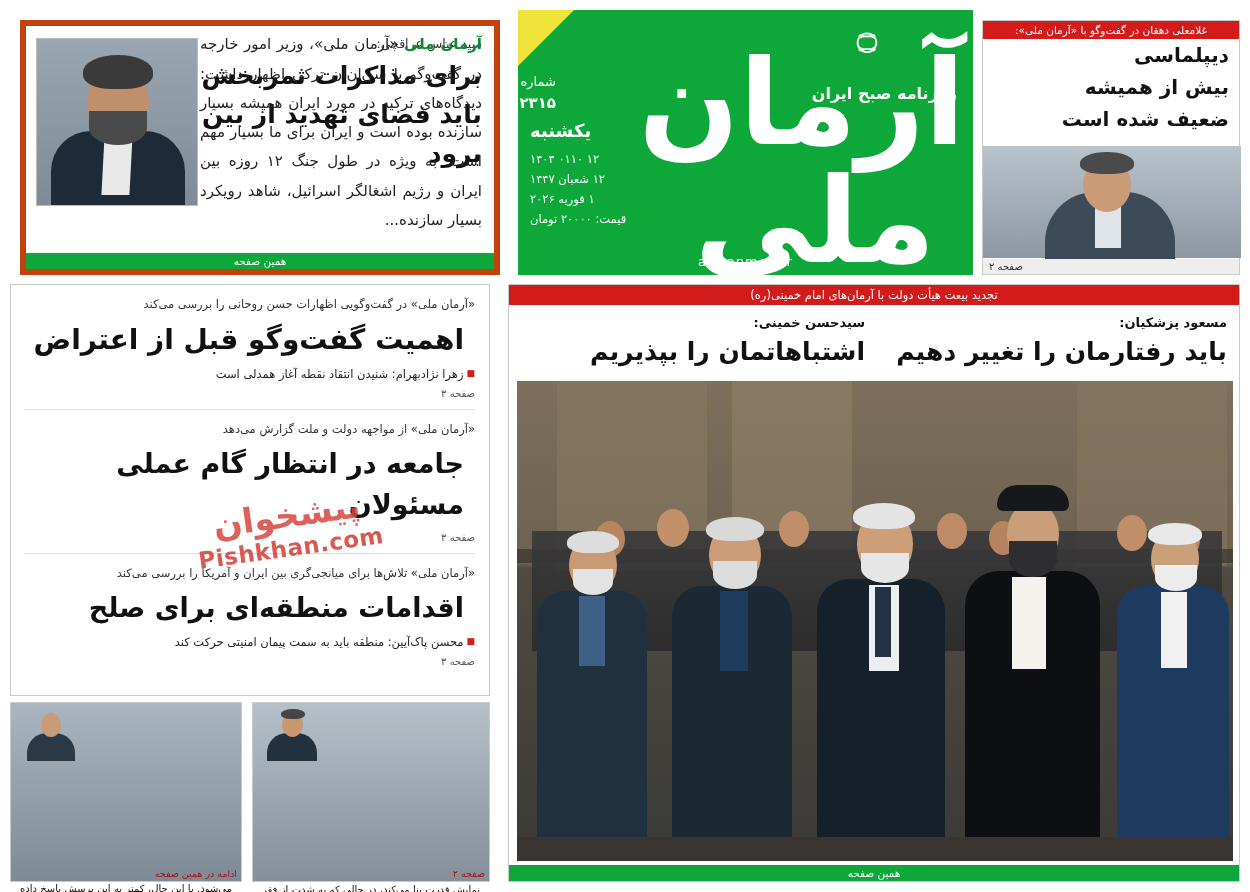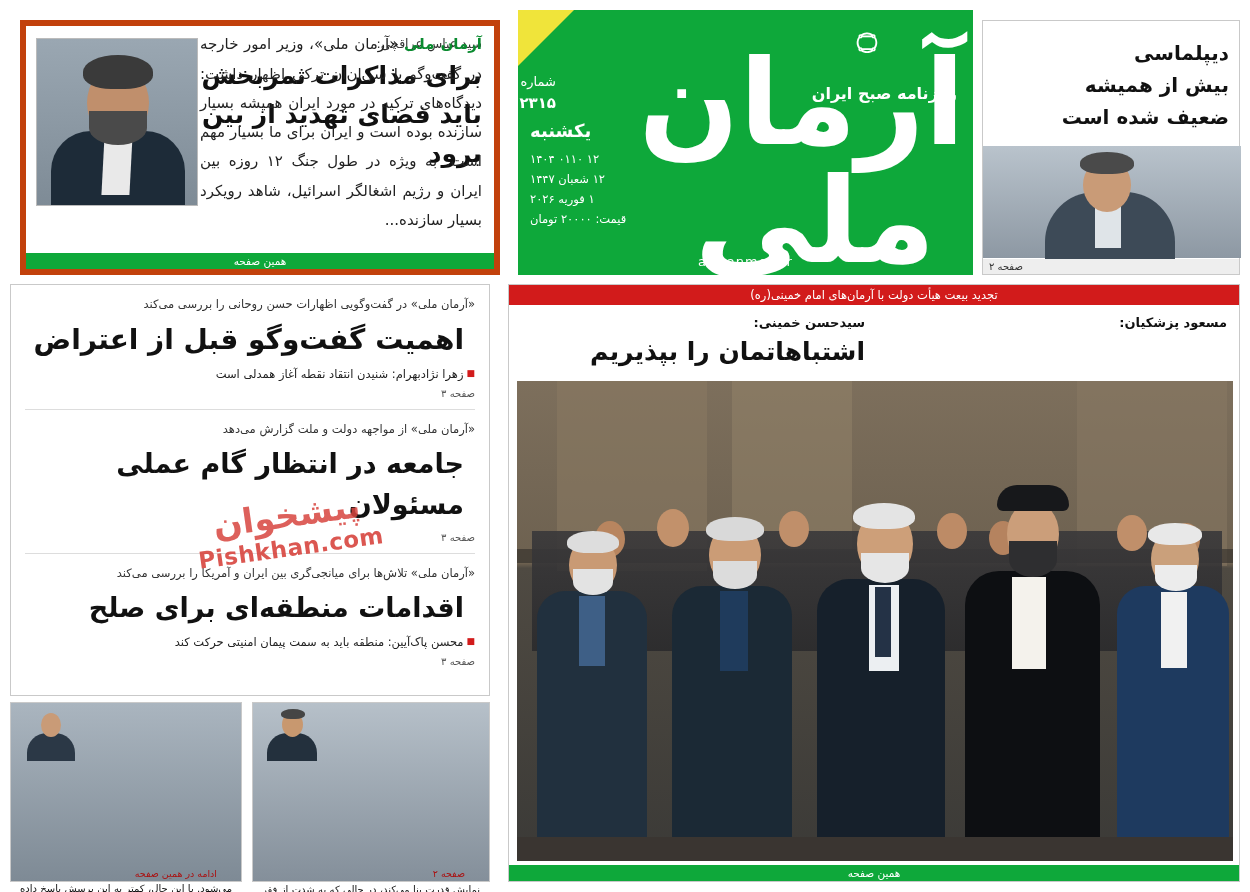--- a/index.html
+++ b/index.html
@@ -52,21 +52,21 @@
      font-size:15px; line-height:1.95; text-align:justify; color:#222; }
   .tl-page { position:absolute; left:0; bottom:0; width:100%; background:#0ea83a;
      color:#fff; font-size:10.5px; text-align:center; padding:2px 0; }
 
   
   .top-right { position:absolute; left:972px; top:10px; width:258px; height:255px;
      border:1px solid #c9c9c9; background:#fff; }
   .tr-bar { background:#d21b1b; color:#fff; font-size:10.5px; padding:3px 6px;
      text-align:center; }
   .tr-title { text-align:right; font-size:20px; font-weight:bold; line-height:1.6;
-     padding:16px 10px 0 10px; }
+     padding:0 10px 0 10px; }
   .tr-photo { position:absolute; left:0; bottom:16px; width:258px; height:112px;
      background:linear-gradient(160deg,#8d9aa6,#4d5864); }
   .tr-page { position:absolute; left:0; bottom:0; width:100%; background:#eee;
      color:#333; font-size:10px; text-align:left; padding:2px 6px; }
 
   
   .leftcol { position:absolute; left:10px; top:284px; width:480px; height:412px;
      border:1px solid #c9c9c9; background:#fff; padding:12px 14px; }
   .art { position:relative; }
   .art + .art { border-top:1px solid #ddd; margin-top:10px; padding-top:12px; }
@@ -97,21 +97,21 @@
   .bx-title { text-align:center; font-size:15px; font-weight:bold; padding:6px 8px; }
   .bx-byline { display:flex; justify-content:space-between; align-items:flex-start;
      padding:0 8px; gap:6px; }
   .bx-author { text-align:right; font-size:10px; line-height:1.7; flex:1; }
   .bx-author .nm { background:#f2d92b; color:#222; font-weight:bold; font-size:10.5px;
      display:inline-block; padding:1px 4px; margin-bottom:3px; }
   .bx-photo { width:78px; height:58px; background:linear-gradient(160deg,#8d9aa6,#4d5864);
      border:1px solid #bbb; flex:none; }
   .bx-body { font-size:10px; line-height:1.9; text-align:justify; padding:6px 9px 0; }
   .bx-more { position:absolute; left:0; bottom:2px; width:100%; font-size:9.5px;
-     color:#a11; padding:0 24px; display:flex; justify-content:space-between; }
+     color:#a11; padding:0 4px; display:flex; justify-content:space-between; }
 
   
   .hero { position:absolute; left:508px; top:284px; width:732px; height:598px;
      border:1px solid #c9c9c9; background:#fff; }
   .hero-bar { background:#d21b1b; color:#fff; text-align:center; font-size:11.5px;
      padding:3px 0; }
   .hero-titles { display:flex; padding:10px 12px 8px; gap:18px; }
   .hero-t { flex:1; text-align:right; }
   .hero-t .who { font-size:13px; font-weight:bold; margin-bottom:4px; }
   .hero-t .tt { font-size:25px; font-weight:bold; line-height:1.4; }
@@ -174,20 +174,21 @@
         <div class="day">یکشنبه</div>
         <div>۱۲ ۰۱۱۰ ۱۴۰۴</div>
         <div>۱۲ شعبان ۱۴۴۷</div>
         <div>۱ فوریه ۲۰۲۶</div>
         <div>قیمت: ۲۰۰۰۰ تومان</div>
       </div>
       <div class="mh-site">armanmeli.ir</div>
     </div>
 
     <div class="top-right">
+      <div class="tr-bar">غلامعلی دهقان در گفت‌وگو با «آرمان ملی»:</div>
       <div class="tr-title">
         <div>دیپلماسی</div>
         <div>بیش از همیشه</div>
         <div>ضعیف شده است</div>
       </div>
       <div class="tr-photo">
         <div class="ph-bg" style="background:linear-gradient(#b9c3cc,#8d98a3)"></div>
         <div class="suit" style="left:62px; top:46px; width:130px; height:70px; background:#3d4a57; border-radius:50px 50px 0 0"></div>
         <div class="shirt" style="left:112px; top:50px; width:26px; height:52px; background:#dfe4e8"></div>
         <div class="face" style="left:100px; top:12px; width:48px; height:54px; background:#c99b77"></div>
@@ -269,20 +270,21 @@
     <div class="bx-more">
       <span>صفحه ۲</span>
     </div>
   </div>
 
   <div class="hero">
     <div class="hero-bar">تجدید بیعت هیأت دولت با آرمان‌های امام خمینی(ره)</div>
     <div class="hero-titles">
       <div class="hero-t">
         <div class="who">مسعود پزشکیان:</div>
+        <div class="tt">باید رفتارمان را تغییر دهیم</div>
       </div>
       <div class="hero-t">
         <div class="who">سیدحسن خمینی:</div>
         <div class="tt">اشتباهاتمان را بپذیریم</div>
       </div>
     </div>
 
     <div class="hero-img">
 
       <div class="ph-bg" style="background:linear-gradient(#7d6f5c 0%, #6d6150 38%, #4f4a42 39%, #3b3a37 100%);"></div>

